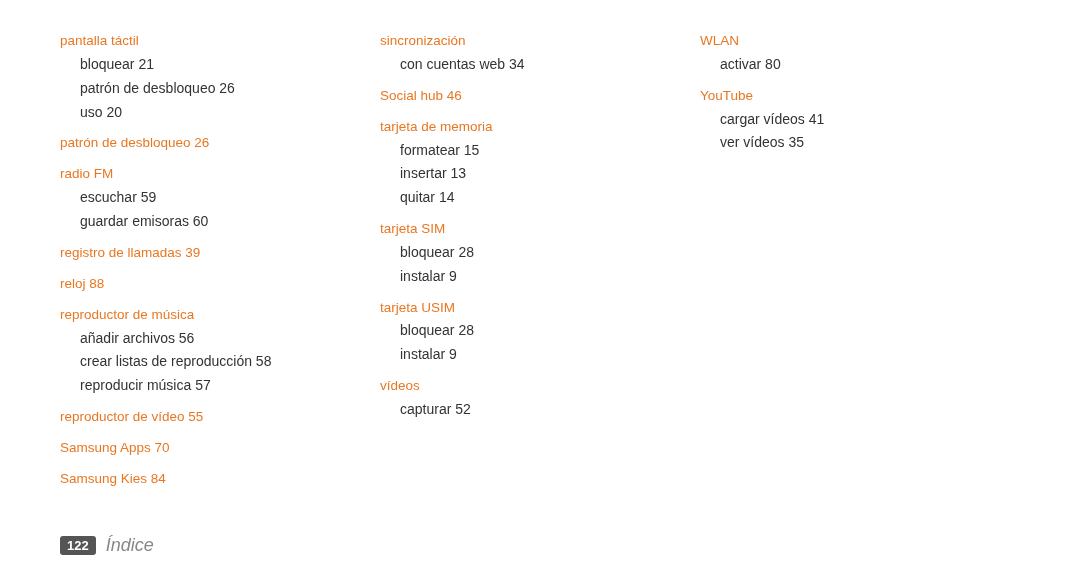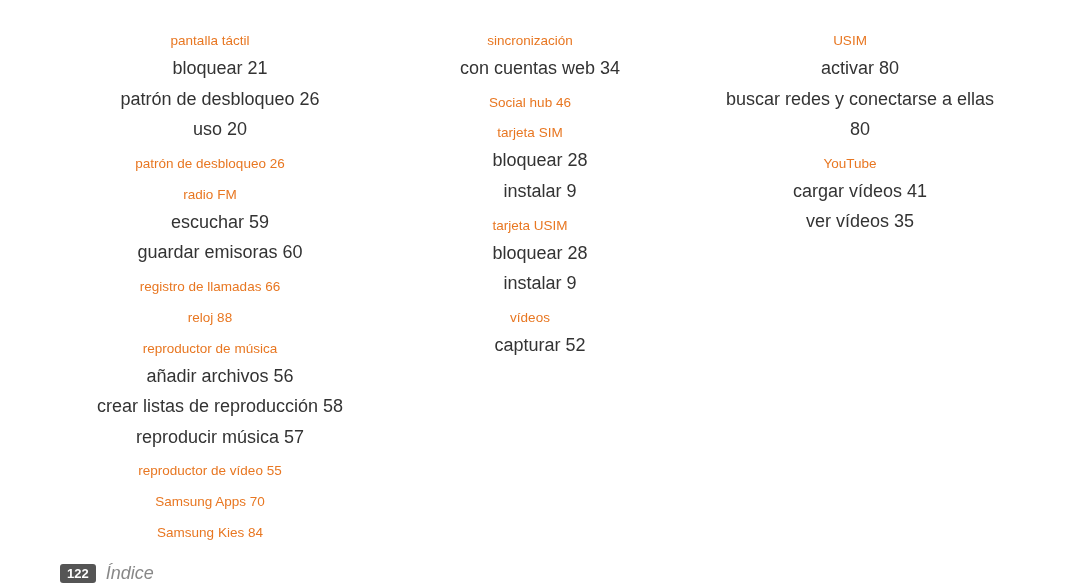--- a/index.html
+++ b/index.html
@@ -34,26 +34,25 @@
     }
     .entry-heading {
       color: #e87722;
       font-size: 13.5px;
       font-weight: normal;
       line-height: 1.7;
     }
     .entry-sub {
       margin-left: 20px;
       color: #333333;
-      font-size: 18px;
+      font-size: 14px;
       line-height: 1.7;
     }
     .section-gap {
       margin-bottom: 8px;
-      text-align: center;
     }
     .footer {
       display: flex;
       align-items: center;
       margin-top: 10px;
       border-top: none;
     }
     .footer-badge {
       background: #555555;
       color: #ffffff;
@@ -72,38 +71,39 @@
 </head>
 <body>
 
 <div class="page-content">
   <div class="columns">
 
     <div class="column" id="col0">
         <div class="entry section-gap"><span class="entry-heading">pantalla táctil</span><div class="entry-sub">bloquear   21</div><div class="entry-sub">patrón de desbloqueo   26</div><div class="entry-sub">uso   20</div></div>
         <div class="entry section-gap"><span class="entry-heading">patrón de desbloqueo   26</span></div>
         <div class="entry section-gap"><span class="entry-heading">radio FM</span><div class="entry-sub">escuchar   59</div><div class="entry-sub">guardar emisoras   60</div></div>
-        <div class="entry section-gap"><span class="entry-heading">registro de llamadas   66</span></div>
+        <div class="entry section-gap"><span class="entry-heading">registro de llamadas   39</span></div>
         <div class="entry section-gap"><span class="entry-heading">reloj   88</span></div>
         <div class="entry section-gap"><span class="entry-heading">reproductor de música</span><div class="entry-sub">añadir archivos   56</div><div class="entry-sub">crear listas de reproducción   58</div><div class="entry-sub">reproducir música   57</div></div>
         <div class="entry section-gap"><span class="entry-heading">reproductor de vídeo   55</span></div>
         <div class="entry section-gap"><span class="entry-heading">Samsung Apps   70</span></div>
         <div class="entry section-gap"><span class="entry-heading">Samsung Kies   84</span></div>
       </div>
 
     <div class="column" id="col1">
         <div class="entry section-gap"><span class="entry-heading">sincronización</span><div class="entry-sub">con cuentas web   34</div></div>
         <div class="entry section-gap"><span class="entry-heading">Social hub   46</span></div>
+        <div class="entry section-gap"><span class="entry-heading">tarjeta de memoria</span><div class="entry-sub">formatear   15</div><div class="entry-sub">insertar   13</div><div class="entry-sub">quitar   14</div></div>
         <div class="entry section-gap"><span class="entry-heading">tarjeta SIM</span><div class="entry-sub">bloquear   28</div><div class="entry-sub">instalar   9</div></div>
         <div class="entry section-gap"><span class="entry-heading">tarjeta USIM</span><div class="entry-sub">bloquear   28</div><div class="entry-sub">instalar   9</div></div>
         <div class="entry section-gap"><span class="entry-heading">vídeos</span><div class="entry-sub">capturar   52</div></div>
       </div>
 
     <div class="column" id="col2">
-        <div class="entry section-gap"><span class="entry-heading">USIM</span><div class="entry-sub">activar   80</div><div class="entry-sub">buscar redes y conectarse a ellas   80</div></div>
+        <div class="entry section-gap"><span class="entry-heading">WLAN</span><div class="entry-sub">activar   80</div></div>
         <div class="entry section-gap"><span class="entry-heading">YouTube</span><div class="entry-sub">cargar vídeos   41</div><div class="entry-sub">ver vídeos   35</div></div>
       </div>
   </div>
   <div class="footer">
     <span class="footer-badge">122</span>
     <span class="footer-label">Índice</span>
   </div>
 </div>
 
 </body></html>

